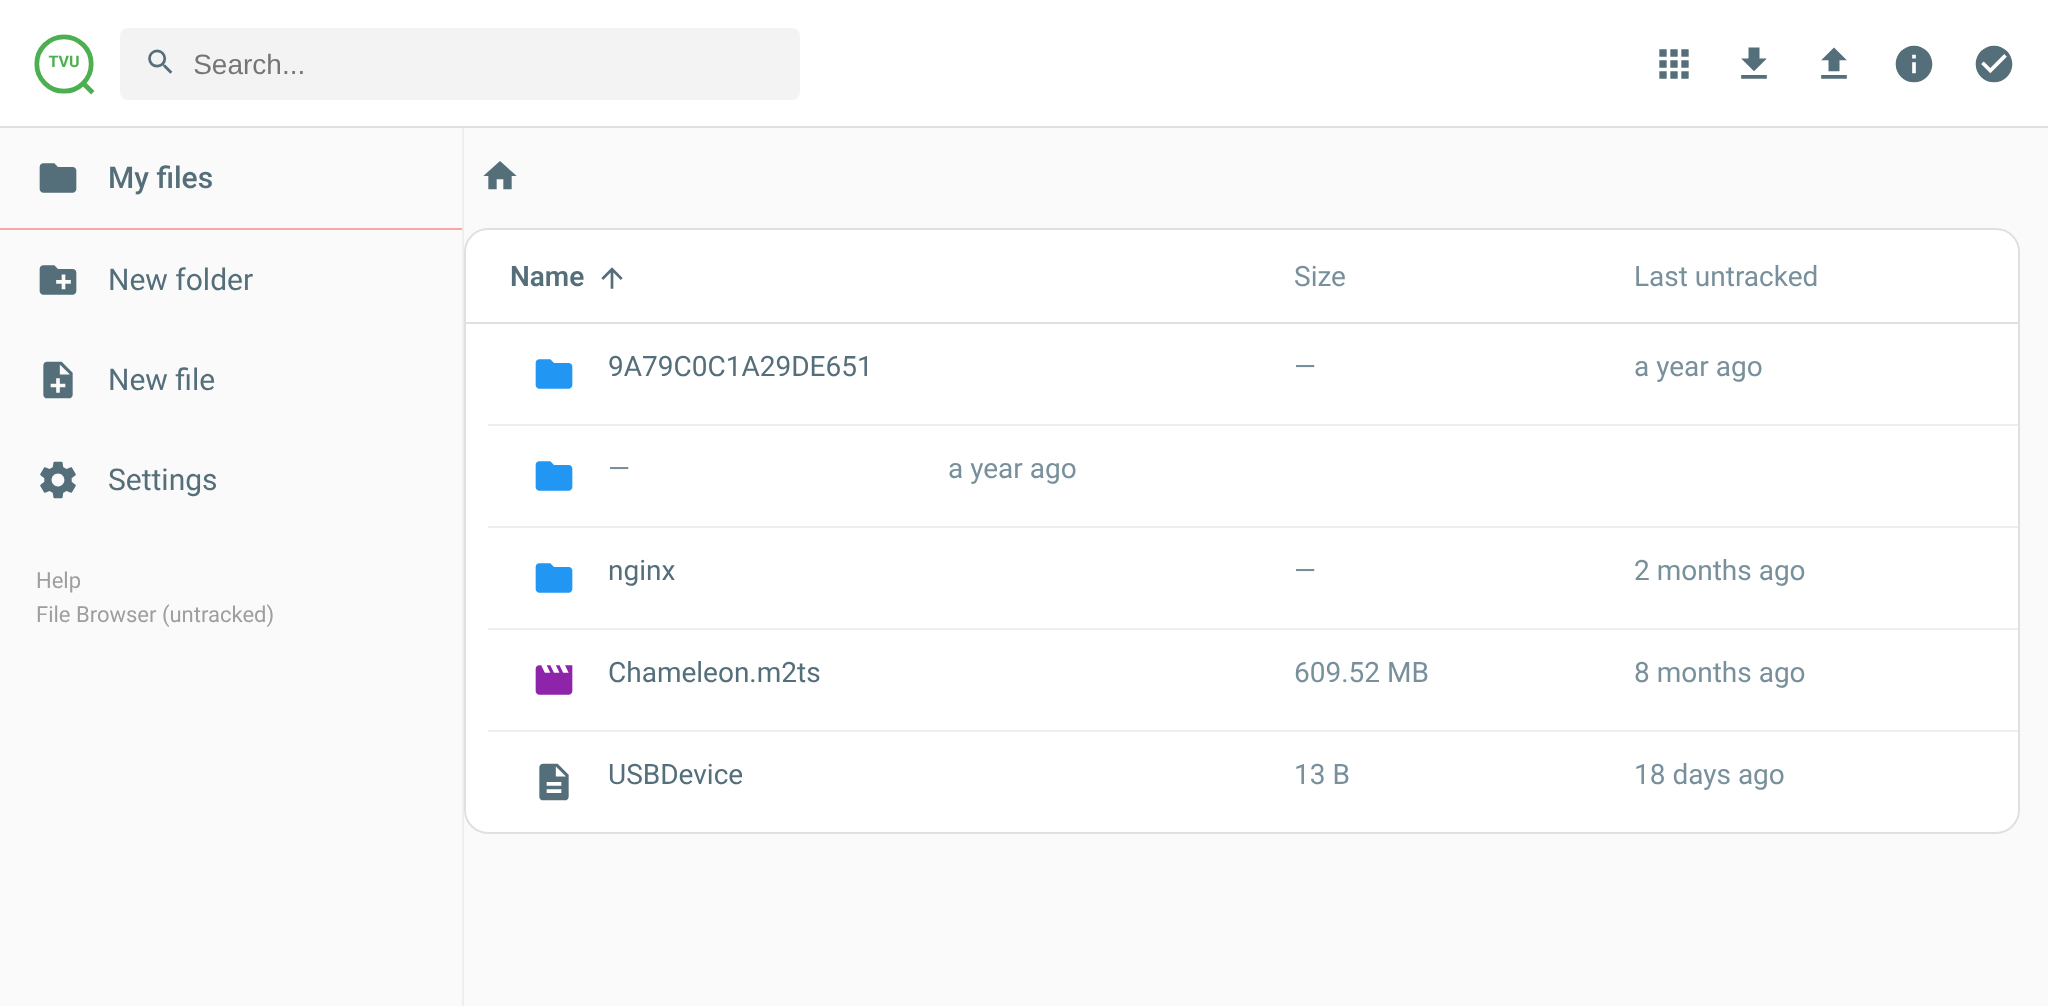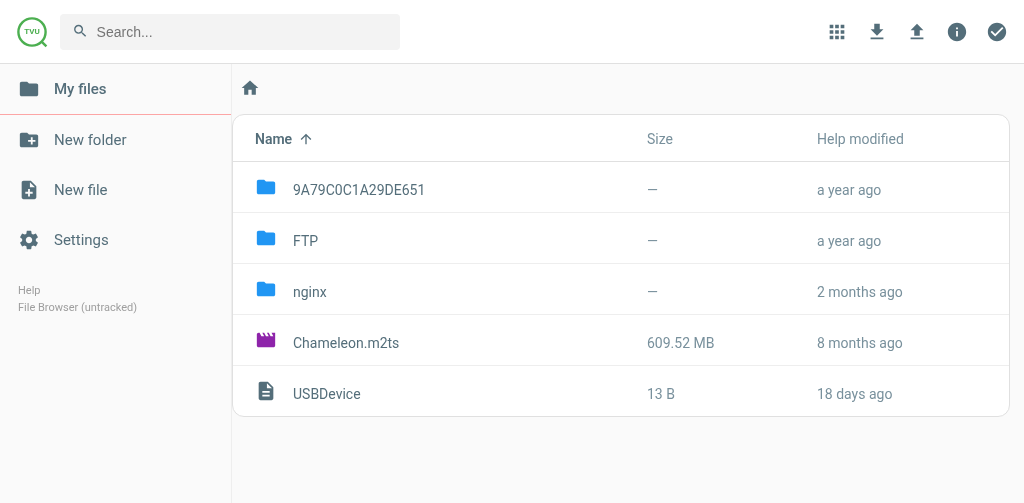--- a/index.html
+++ b/index.html
@@ -19,21 +19,21 @@
 .sidebar-footer { padding: 18px; font-size: 11px; color: #9e9e9e; line-height: 1.5; }
 .main { flex: 1; padding: 14px 14px 14px 0; }
 .breadcrumb { padding: 0 0 8px 8px; }
 .breadcrumb svg { width: 20px; height: 20px; fill: #546e7a; cursor: pointer; }
 .file-panel { background: #fff; border: 1px solid #e0e0e0; border-radius: 12px; margin-top: 4px; }
 .file-header { display: flex; padding: 16px 22px 14px; font-size: 14px; color: #78909c; border-bottom: 1px solid #e0e0e0; }
 .col-name { flex: 1; display: flex; align-items: center; gap: 6px; font-weight: 600; color: #546e7a; }
 .col-name svg { width: 16px; height: 16px; fill: #546e7a; }
 .col-size { width: 170px; }
 .col-modified { width: 170px; }
-.file-row { display: flex; align-items: flex-end; padding: 14px 22px; border-bottom: 1px solid #eee; font-size: 14px; color: #546e7a; cursor: pointer; }
+.file-row { display: flex; align-items: flex-start; padding: 14px 22px; border-bottom: 1px solid #eee; font-size: 14px; color: #546e7a; cursor: pointer; margin-left: 11px; }
 .file-row:last-child { border-bottom: none; }
 .file-row .icon { width: 22px; height: 22px; margin-right: 16px; flex-shrink: 0; }
 .file-row .name { flex: 1; }
 .file-row .size { width: 170px; color: #78909c; }
 .file-row .modified { width: 170px; color: #78909c; }
 .ic-folder { fill: #2196f3; }
 .ic-movie { fill: #8e24aa; }
 .ic-doc { fill: #546e7a; }
 </style>
 </head>
@@ -110,36 +110,35 @@
     </div>
     <div class="file-panel">
       <div class="file-header">
         <div class="col-name">
           <span>Name</span>
           <svg viewBox="0 0 24 24">
               <path d="M4 12l1.41 1.41L11 7.83V20h2V7.83l5.58 5.59L20 12l-8-8-8 8z"></path>
             </svg>
         </div>
         <div class="col-size">Size</div>
-        <div class="col-modified">Help modified</div>
+        <div class="col-modified">Last untracked</div>
       </div>
       <div id="file-rows">
           <div class="file-row">
             <svg class="icon ic-folder" viewBox="0 0 24 24">
               <path d="M10 4H4c-1.1 0-2 .9-2 2v12c0 1.1.9 2 2 2h16c1.1 0 2-.9 2-2V8c0-1.1-.9-2-2-2h-8l-2-2z"></path>
             </svg>
             <div class="name">9A79C0C1A29DE651</div>
             <div class="size">—</div>
             <div class="modified">a year ago</div>
           </div>
           <div class="file-row">
             <svg class="icon ic-folder" viewBox="0 0 24 24">
               <path d="M10 4H4c-1.1 0-2 .9-2 2v12c0 1.1.9 2 2 2h16c1.1 0 2-.9 2-2V8c0-1.1-.9-2-2-2h-8l-2-2z"></path>
             </svg>
-            <div class="name">FTP</div>
             <div class="size">—</div>
             <div class="modified">a year ago</div>
           </div>
           <div class="file-row">
             <svg class="icon ic-folder" viewBox="0 0 24 24">
               <path d="M10 4H4c-1.1 0-2 .9-2 2v12c0 1.1.9 2 2 2h16c1.1 0 2-.9 2-2V8c0-1.1-.9-2-2-2h-8l-2-2z"></path>
             </svg>
             <div class="name">nginx</div>
             <div class="size">—</div>
             <div class="modified">2 months ago</div>

